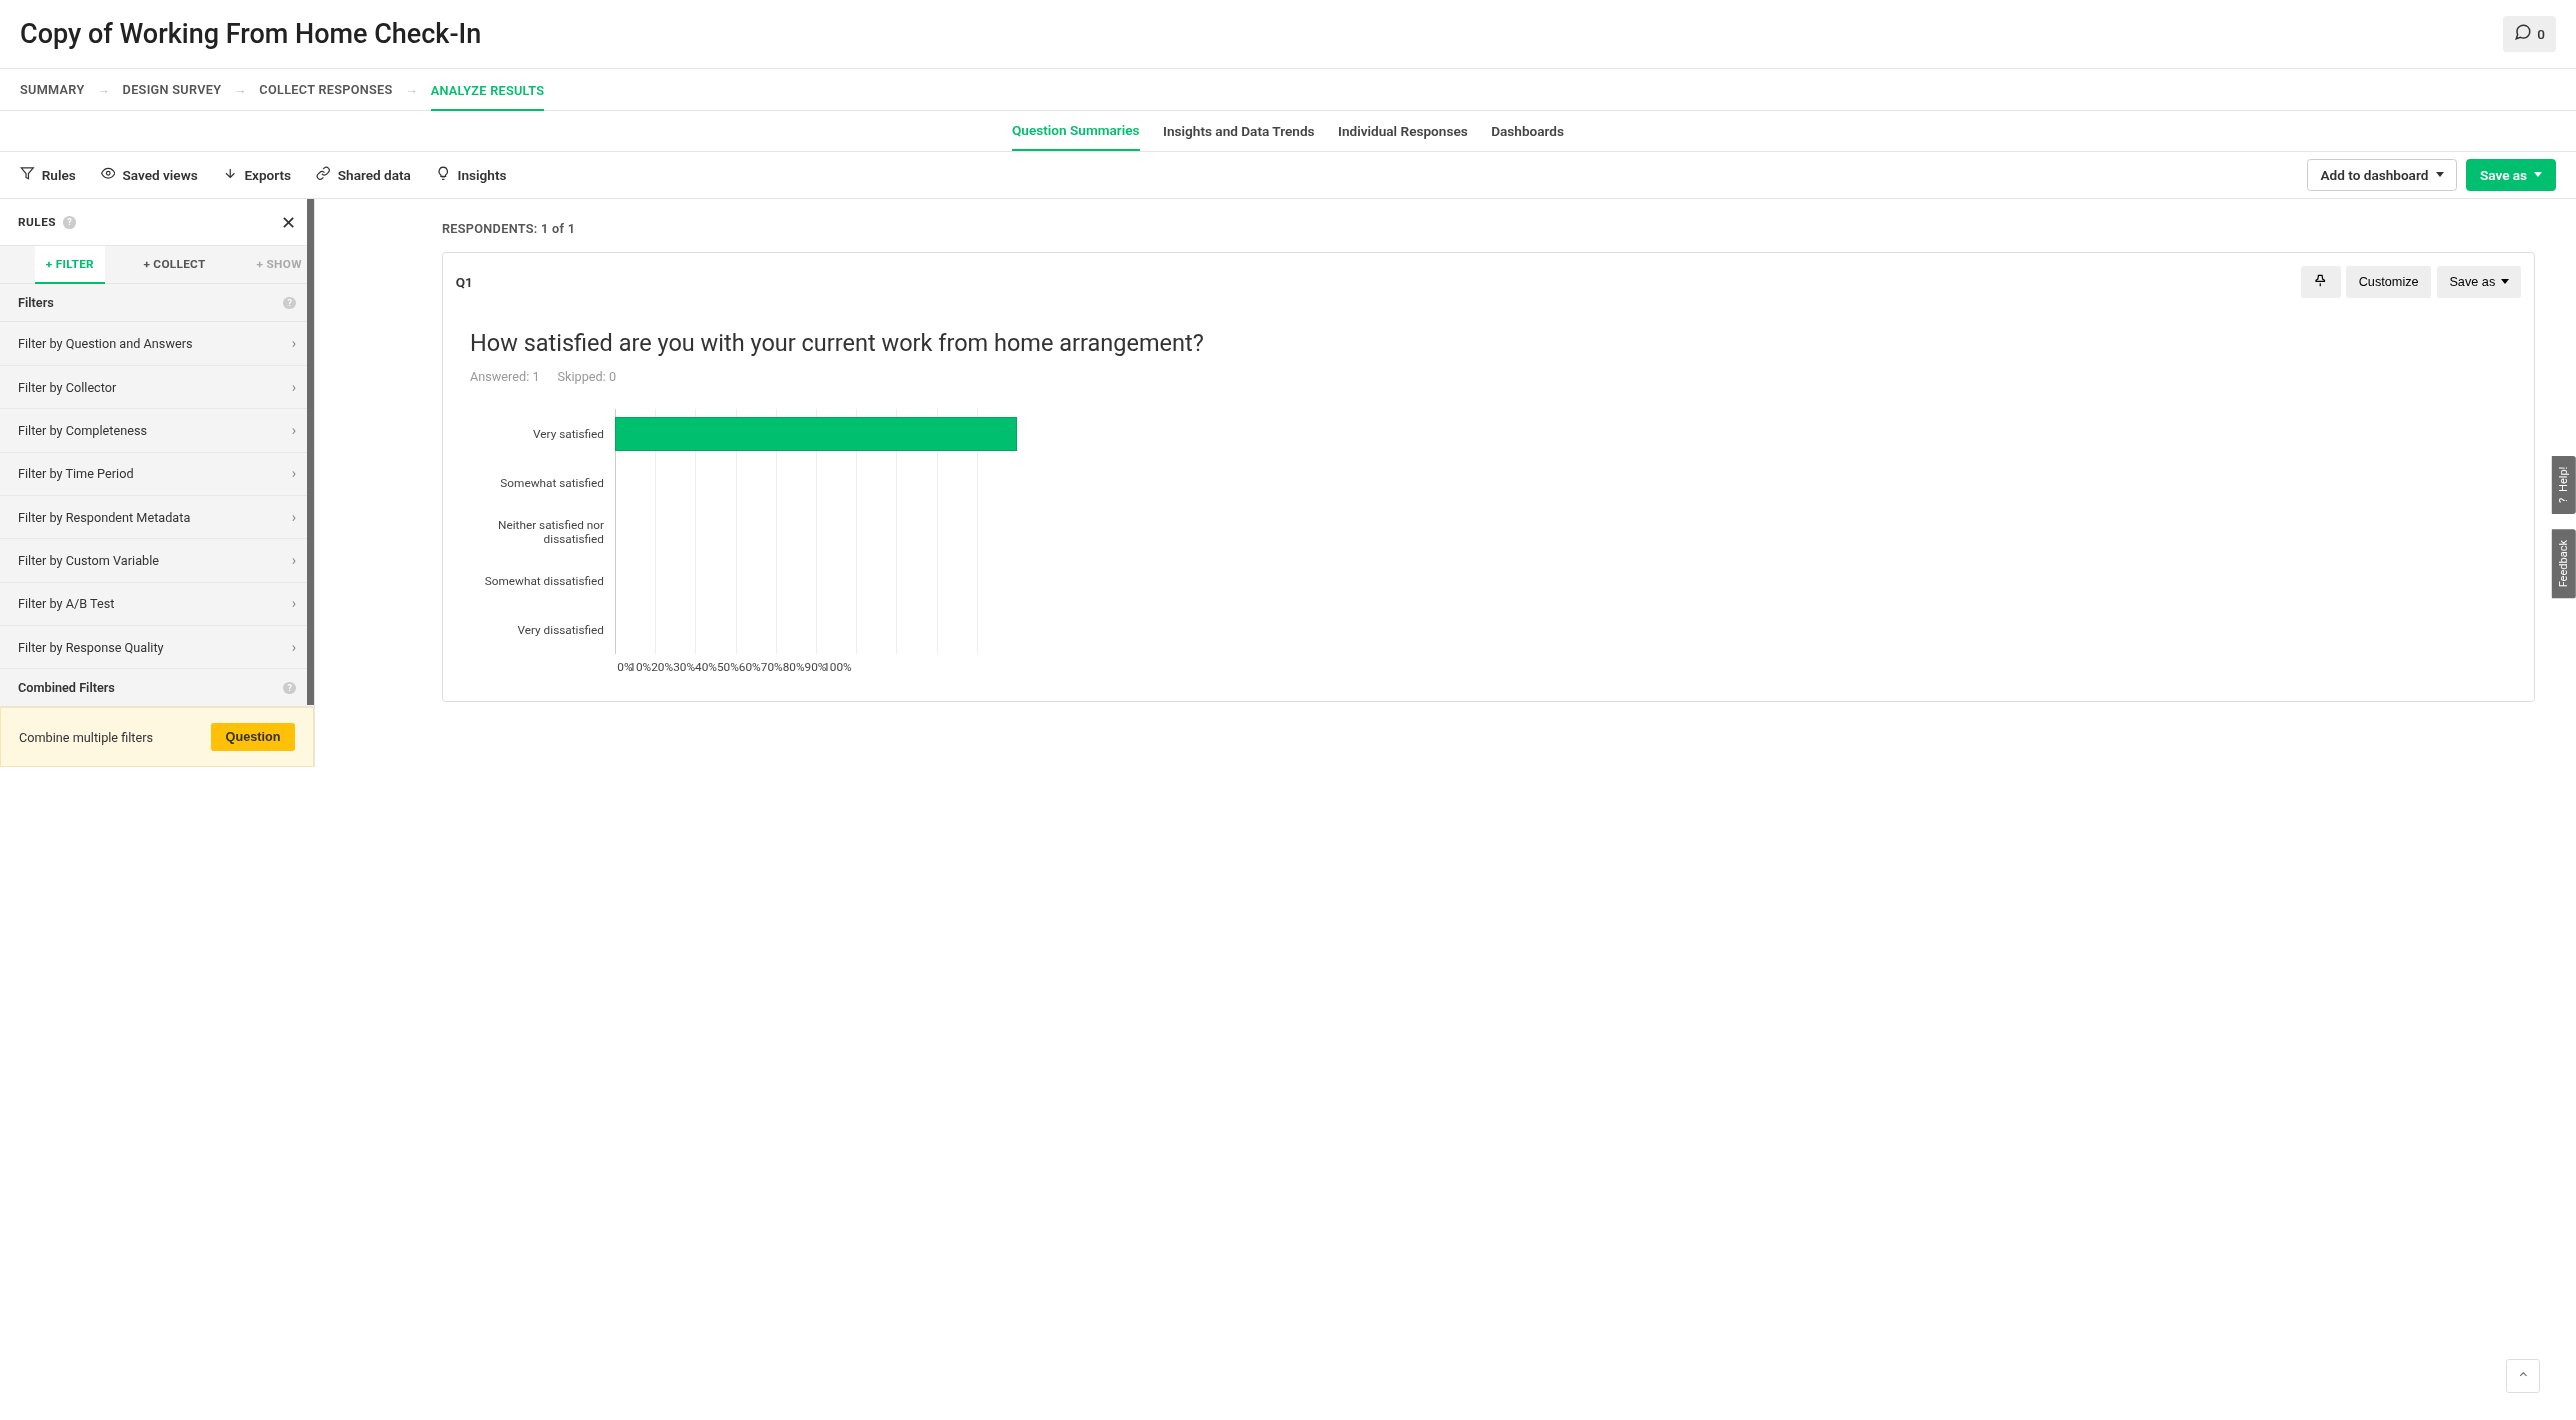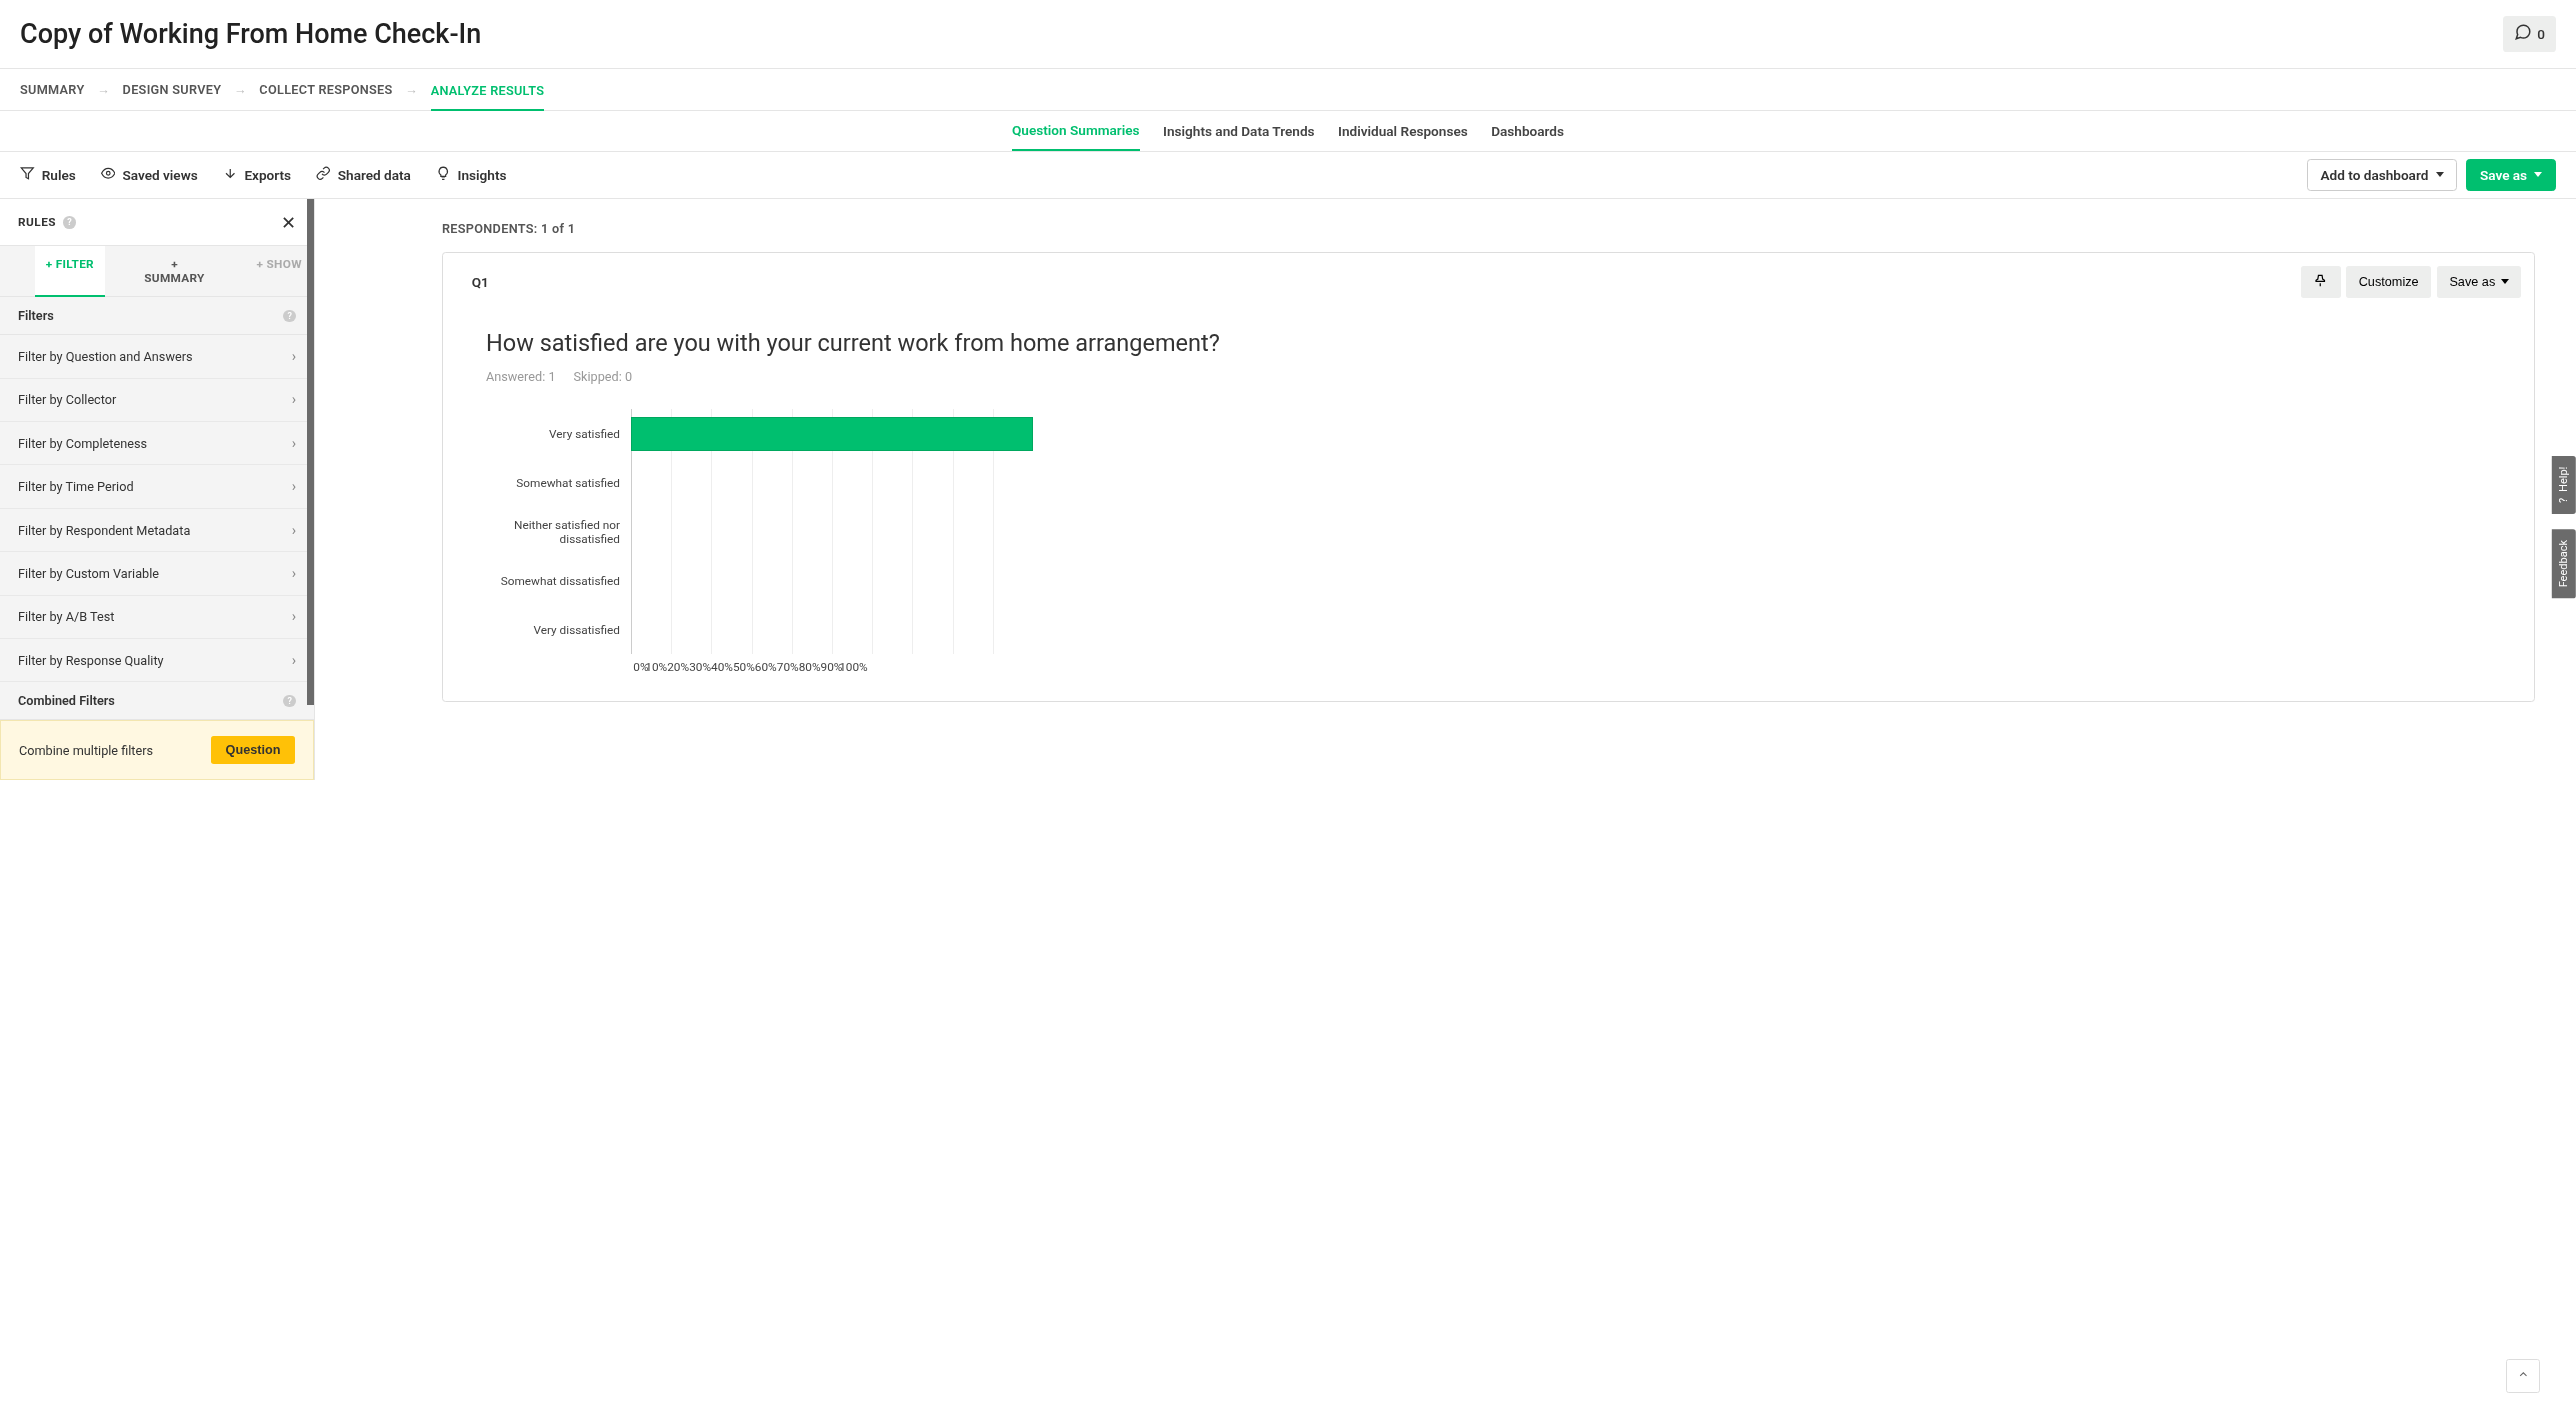--- a/index.html
+++ b/index.html
@@ -57,21 +57,21 @@
 .upgrade-btn { background: #ffc107; color: #333; border: none; padding: 7.2px 14.5px; border-radius: 2.7px; font-weight: 600; cursor:pointer; font-size: 12.7px;}
 
 
 .scroll-ind { position: absolute; right: 0; top: 0; bottom: 0; width: 7.2px; background: #6b6b6b; pointer-events: none; height: 506px;}
 
 
 .main { flex: 1; padding: 22px 41px 36px 127px;}
 .resp-line { font-size: 12.7px; font-weight: 600; color: #555; letter-spacing: 0.3px; margin-bottom: 16.3px;}
 .page-lbl { font-size: 16.3px; color: #777; margin-bottom: 12.7px; }
 
-.card { border: 0.9px solid #ddd; border-radius: 3.6px; background: #fff; padding-left: 16px; }
+.card { border: 0.9px solid #ddd; border-radius: 3.6px; background: #fff; }
 .card-hdr { display:flex; align-items:center; justify-content:space-between; padding: 12.7px 12.7px 12.7px 12.7px;}
 .q-id { font-weight: 600; font-size: 13.6px; }
 .card-ctrls { display:flex; gap: 5.4px; justify-content: center; }
 .mini-btn { background: #edeeed; border: none; padding: 7.2px 12.7px; border-radius: 2.7px; font-weight: 500; font-size: 12.7px; cursor:pointer; display:flex; align-items:center; gap:5.4px;}
 .card-body { padding: 0 27px 27px 27px; }
 .q-text { font-size: 23.5px; color: #333; font-weight: 400; margin: 18px 0 12.7px 0;}
 .meta { display:flex; gap: 18px; font-size: 12.7px; color: #999; margin-bottom: 25px;}
 
 .chart { display:flex; }
 .ylabels { display:flex; flex-direction:column; justify-content:space-around; text-align:right; font-size: 11.8px; color: #444; width: 145px; padding-right: 11px;}
@@ -180,21 +180,21 @@
     <div class="sidebar-content">
       <div class="rules-hdr">
         <div class="lbl">
           <span>RULES</span>
           <span class="help-dot">?</span>
         </div>
         <span class="close-x">✕</span>
       </div>
       <div class="side-tabs">
         <div class="side-tab active">+ FILTER</div>
-        <div class="side-tab">+ SUMMARY</div>
+        <div class="side-tab">+ COLLECT</div>
         <div class="side-tab disabled">+ SHOW</div>
       </div>
       <div class="group-header">
         <span>Filters</span>
         <span class="help-dot">?</span>
       </div>
       <div id="filter-list">
           <div class="filter-row">
             <span>Filter by Question and Answers</span>
             <span class="chev">›</span>

